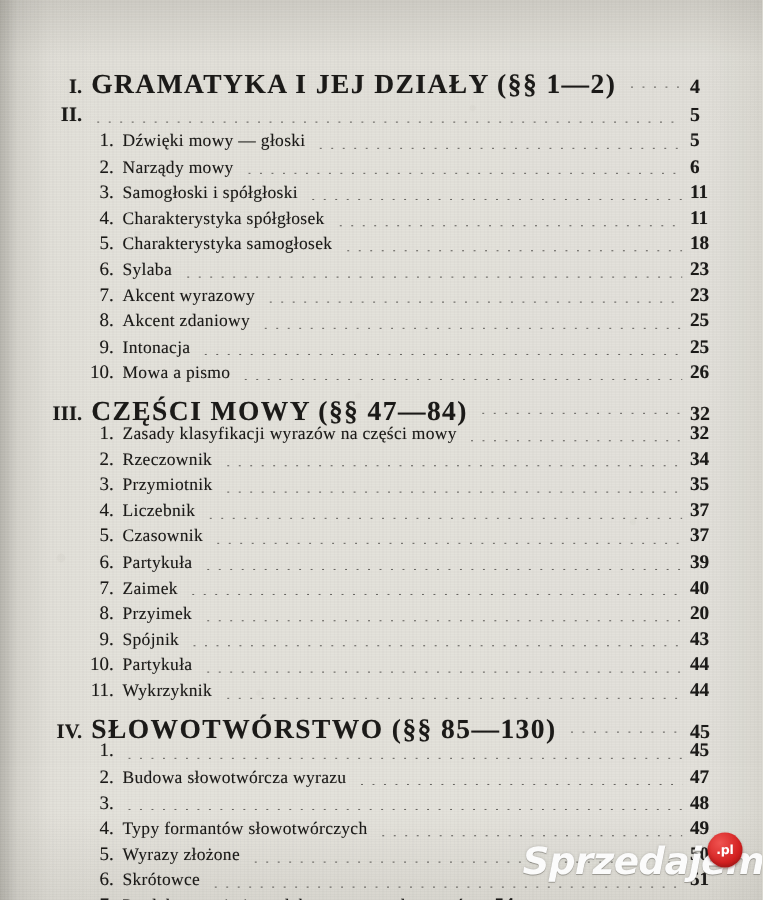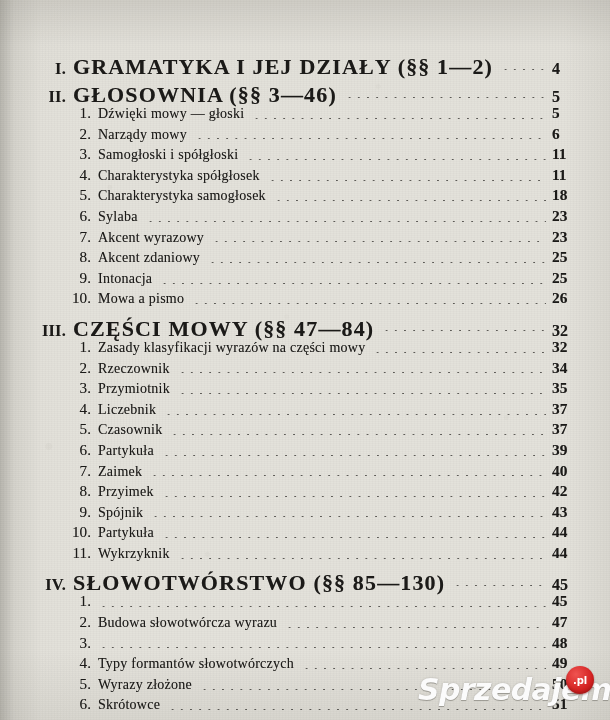--- a/index.html
+++ b/index.html
@@ -195,21 +195,20 @@
 
   <div id="toc">
       <div class="row section first">
         <span class="num">I.</span>
         <span class="title">GRAMATYKA I JEJ DZIAŁY (§§ 1—2)</span>
         <span class="leader"></span>
         <span class="pg">4</span>
       </div>
       <div class="row section">
         <span class="num">II.</span>
-        <span class="title">GŁOSOWNIA (§§ 3—46)</span>
         <span class="leader"></span>
         <span class="pg">5</span>
       </div>
       <div class="row item">
         <span class="num">1.</span>
         <span class="title">Dźwięki mowy — głoski</span>
         <span class="leader"></span>
         <span class="pg">5</span>
       </div>
       <div class="row item">
@@ -311,21 +310,21 @@
       <div class="row item">
         <span class="num">7.</span>
         <span class="title">Zaimek</span>
         <span class="leader"></span>
         <span class="pg">40</span>
       </div>
       <div class="row item">
         <span class="num">8.</span>
         <span class="title">Przyimek</span>
         <span class="leader"></span>
-        <span class="pg">42</span>
+        <span class="pg">20</span>
       </div>
       <div class="row item">
         <span class="num">9.</span>
         <span class="title">Spójnik</span>
         <span class="leader"></span>
         <span class="pg">43</span>
       </div>
       <div class="row item">
         <span class="num">10.</span>
         <span class="title">Partykuła</span>

